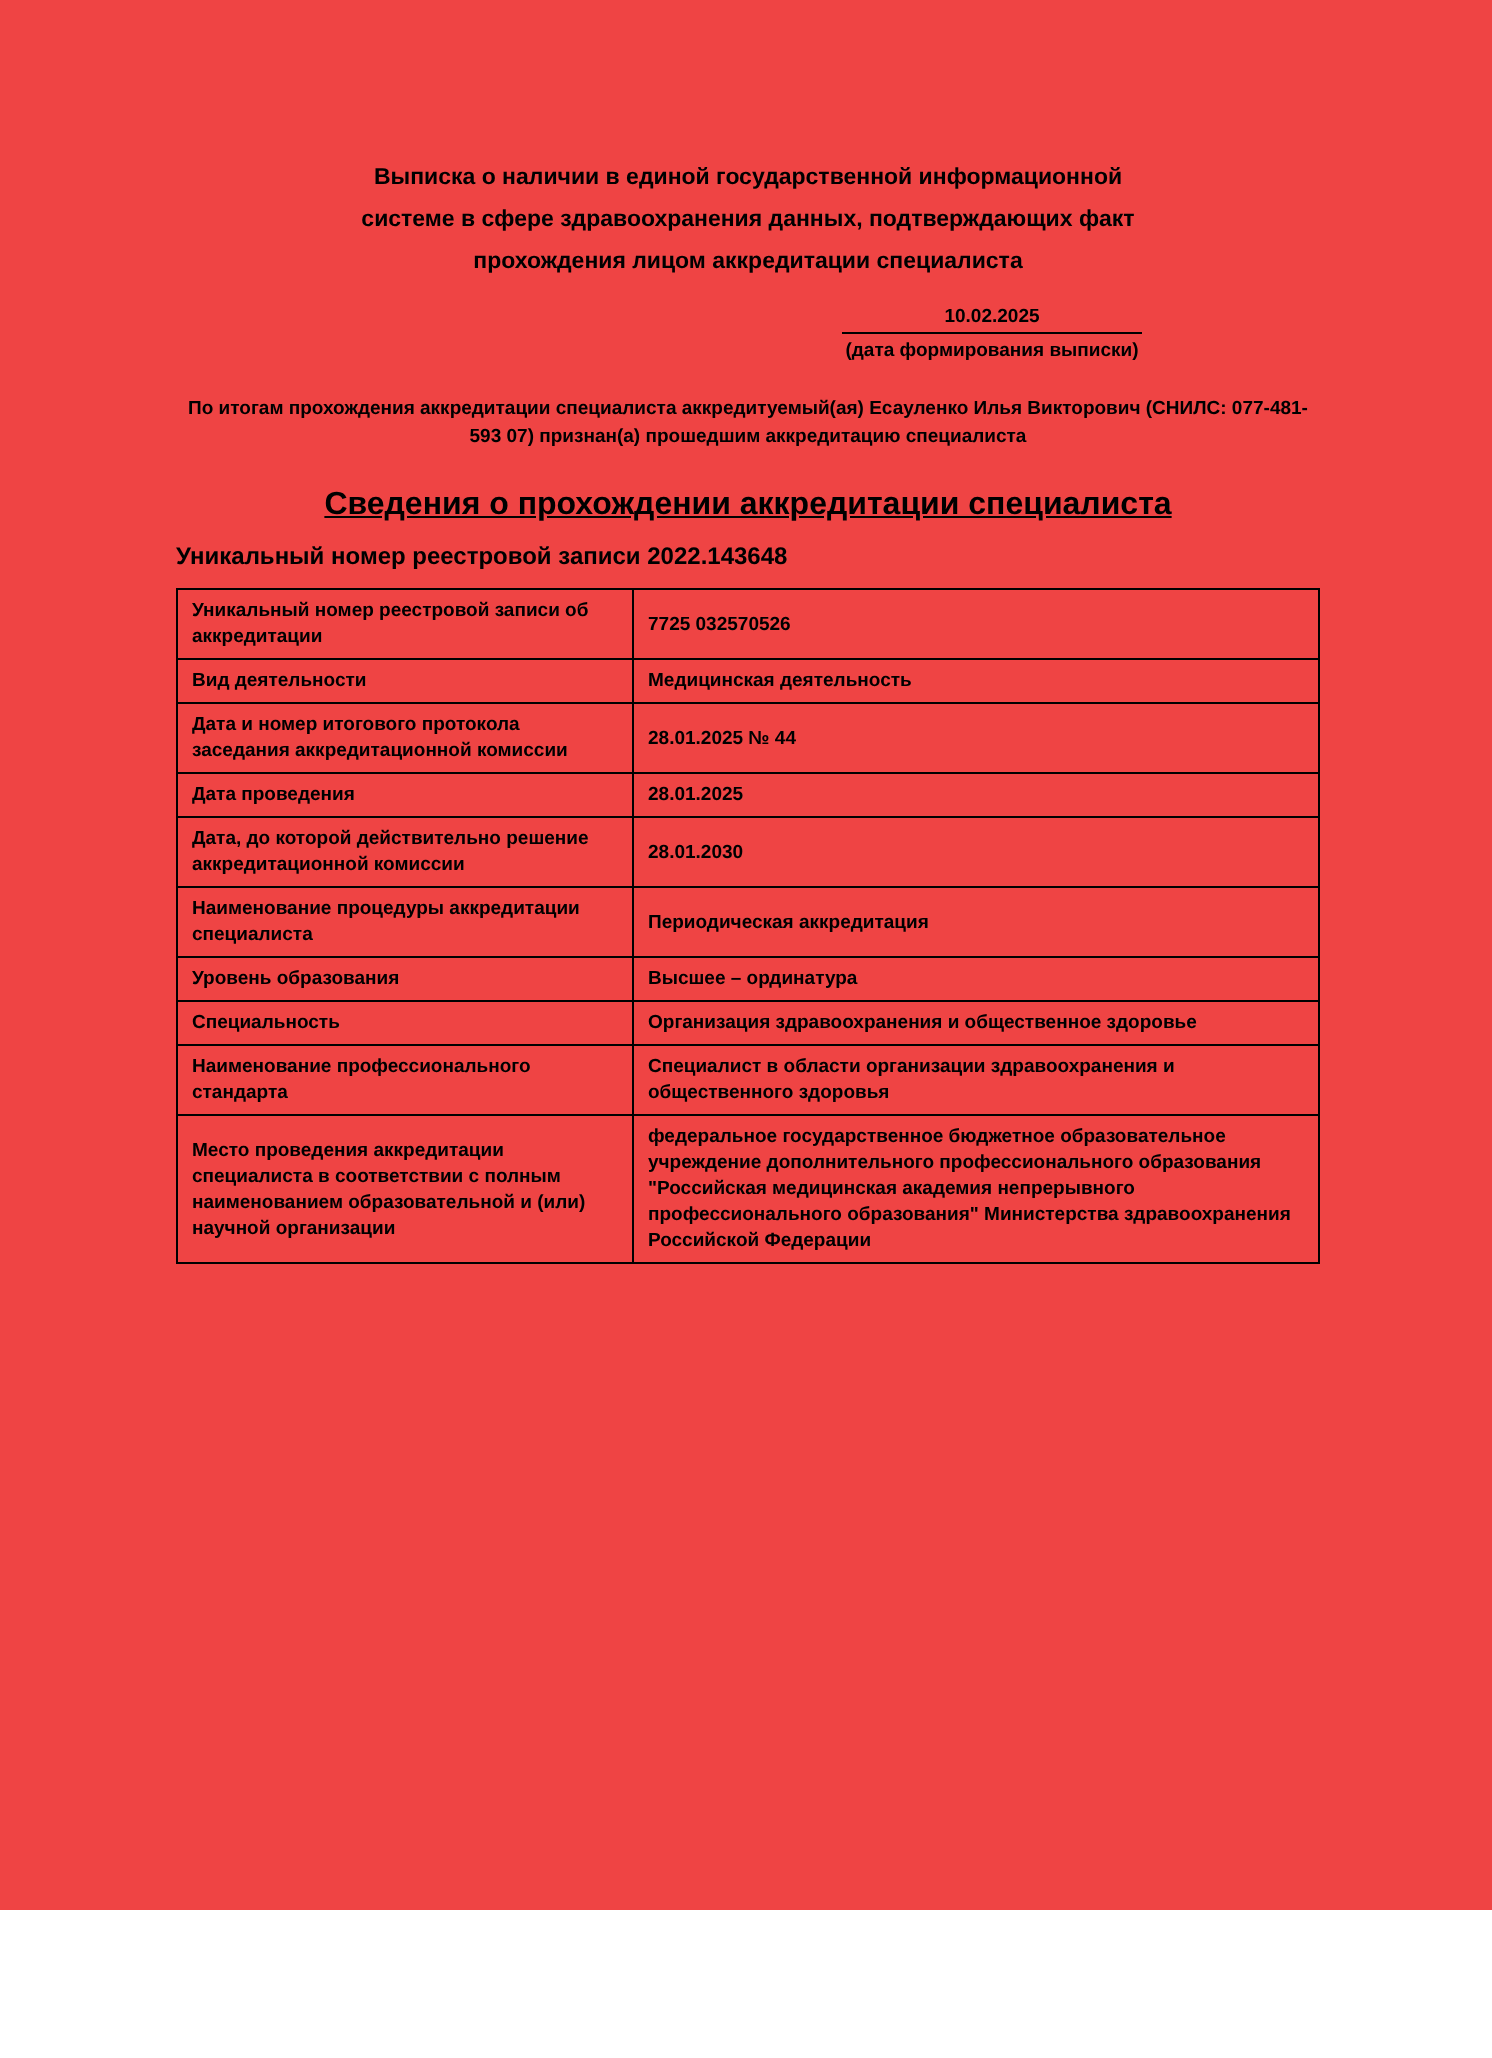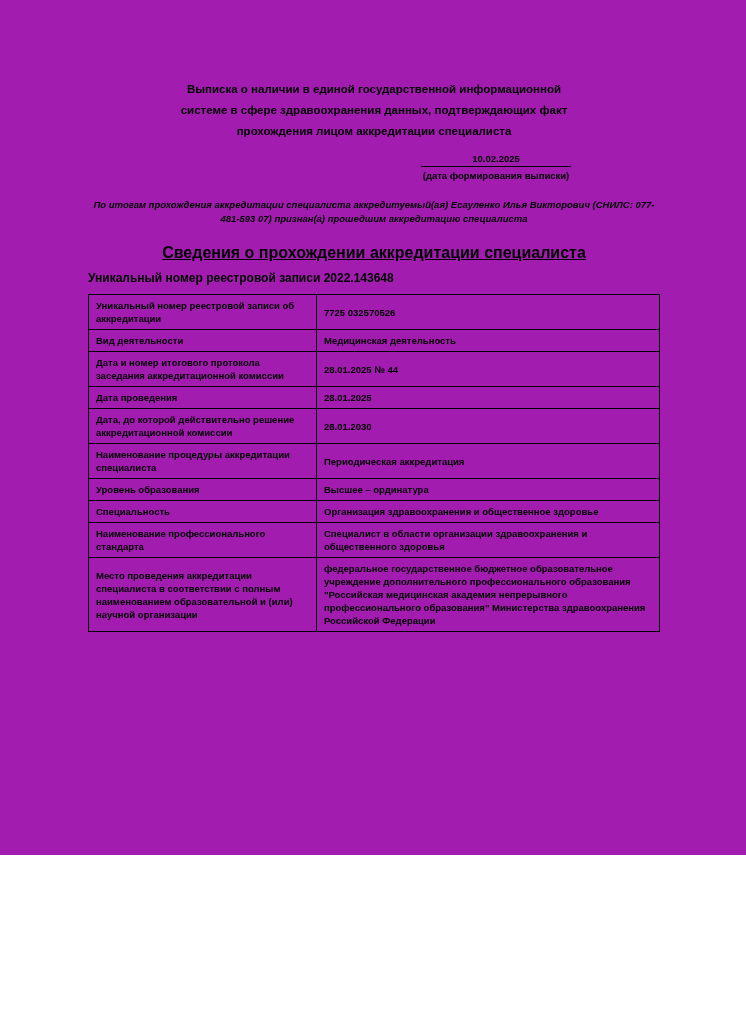--- a/index.html
+++ b/index.html
@@ -11,23 +11,23 @@
     width: 746px;
     height: 1029px;
     font-family: "Liberation Sans", sans-serif;
     font-weight: bold;
     color: #000000;
     overflow: hidden;
   }
   .page {
     box-sizing: border-box;
     width: 746px;
-    height: 855px;
+    height: 955px;
     padding: 79px 86px 0 88px;
-    background: #a21caf;
+    background: #ef4444;
   }
   .doc-title {
     margin: 0;
     font-size: 11.5px;
     line-height: 21px;
     text-align: center;
     white-space: pre-line;
     font-weight: bold;
   }
   .date-block {
@@ -44,21 +44,20 @@
     border-top: 1.5px solid #000000;
     padding-top: 2px;
     white-space: nowrap;
     text-align: center;
   }
   .summary {
     margin: 16px 0 0;
     font-size: 9.5px;
     line-height: 14px;
     text-align: center;
-    font-style: italic;
   }
   .section-heading {
     margin: 20px 0 0;
     font-size: 16px;
     line-height: 13px;
     text-align: center;
     text-decoration: underline;
     font-weight: bold;
   }
   .registry-heading {

